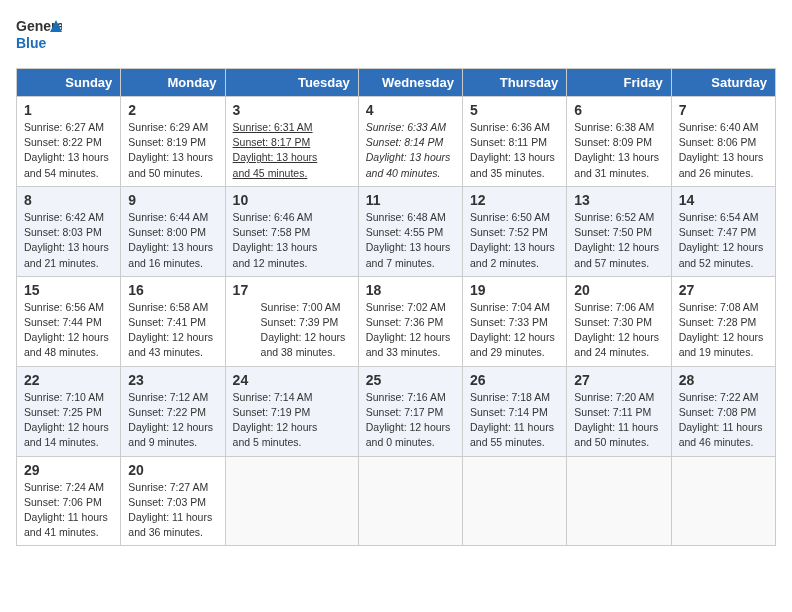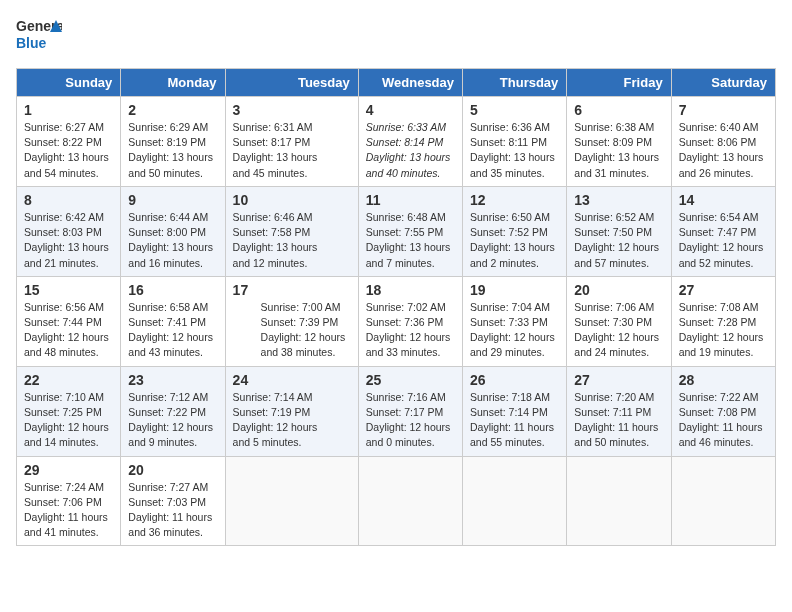--- a/index.html
+++ b/index.html
@@ -114,21 +114,21 @@
         </td>
         <td>
           <span class="day-num">2</span>
           <div class="day-info" style="white-space: pre-line;">Sunrise: 6:29 AM
 Sunset: 8:19 PM
 Daylight: 13 hours
 and 50 minutes.</div>
         </td>
         <td>
           <span class="day-num">3</span>
-          <div class="day-info" style="white-space: pre-line;">Sunrise: 6:31 AM
+          <div class="day-info" style="white-space: pre-line; text-decoration: underline;">Sunrise: 6:31 AM
 Sunset: 8:17 PM
 Daylight: 13 hours
 and 45 minutes.</div>
         </td>
         <td>
           <span class="day-num">4</span>
           <div class="day-info" style="white-space: pre-line; font-style: italic;">Sunrise: 6:33 AM
 Sunset: 8:14 PM
 Daylight: 13 hours
 and 40 minutes.</div>
@@ -173,21 +173,21 @@
         <td>
           <span class="day-num">10</span>
           <div class="day-info" style="white-space: pre-line;">Sunrise: 6:46 AM
 Sunset: 7:58 PM
 Daylight: 13 hours
 and 12 minutes.</div>
         </td>
         <td>
           <span class="day-num">11</span>
           <div class="day-info" style="white-space: pre-line;">Sunrise: 6:48 AM
-Sunset: 7:55 PM
+Sunset: 4:55 PM
 Daylight: 13 hours
 and 7 minutes.</div>
         </td>
         <td>
           <span class="day-num">12</span>
           <div class="day-info" style="white-space: pre-line;">Sunrise: 6:50 AM
 Sunset: 7:52 PM
 Daylight: 13 hours
 and 2 minutes.</div>
         </td>

